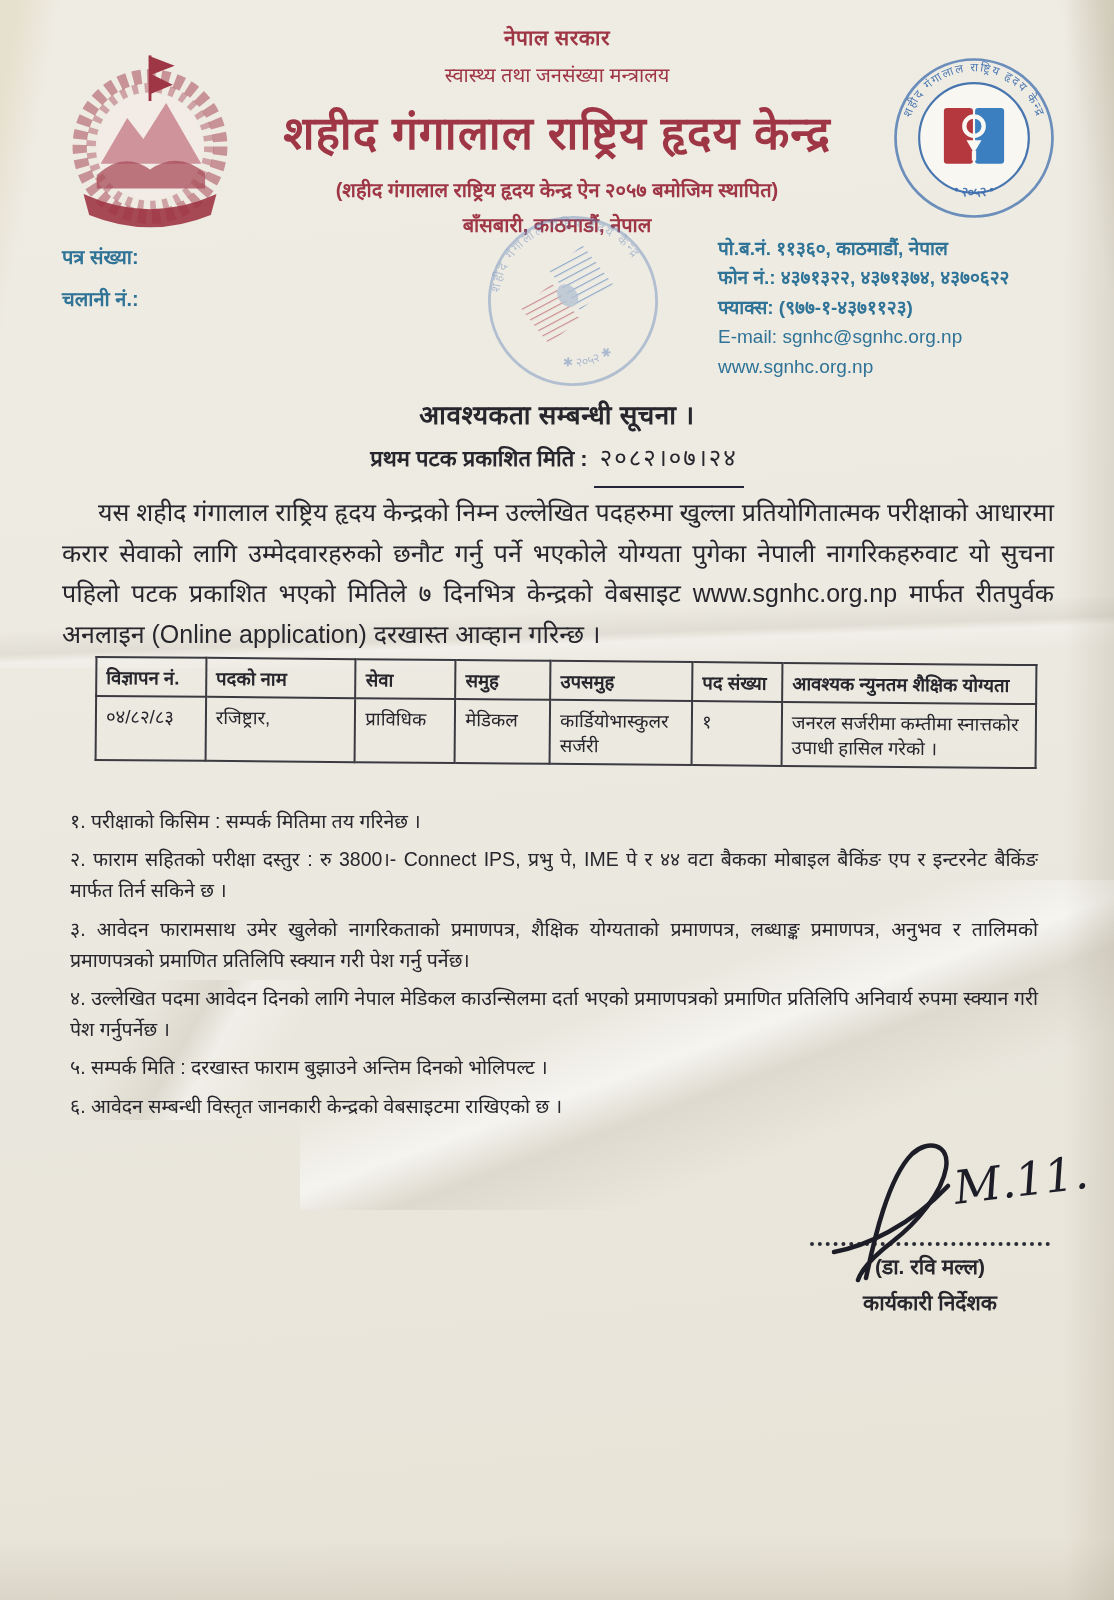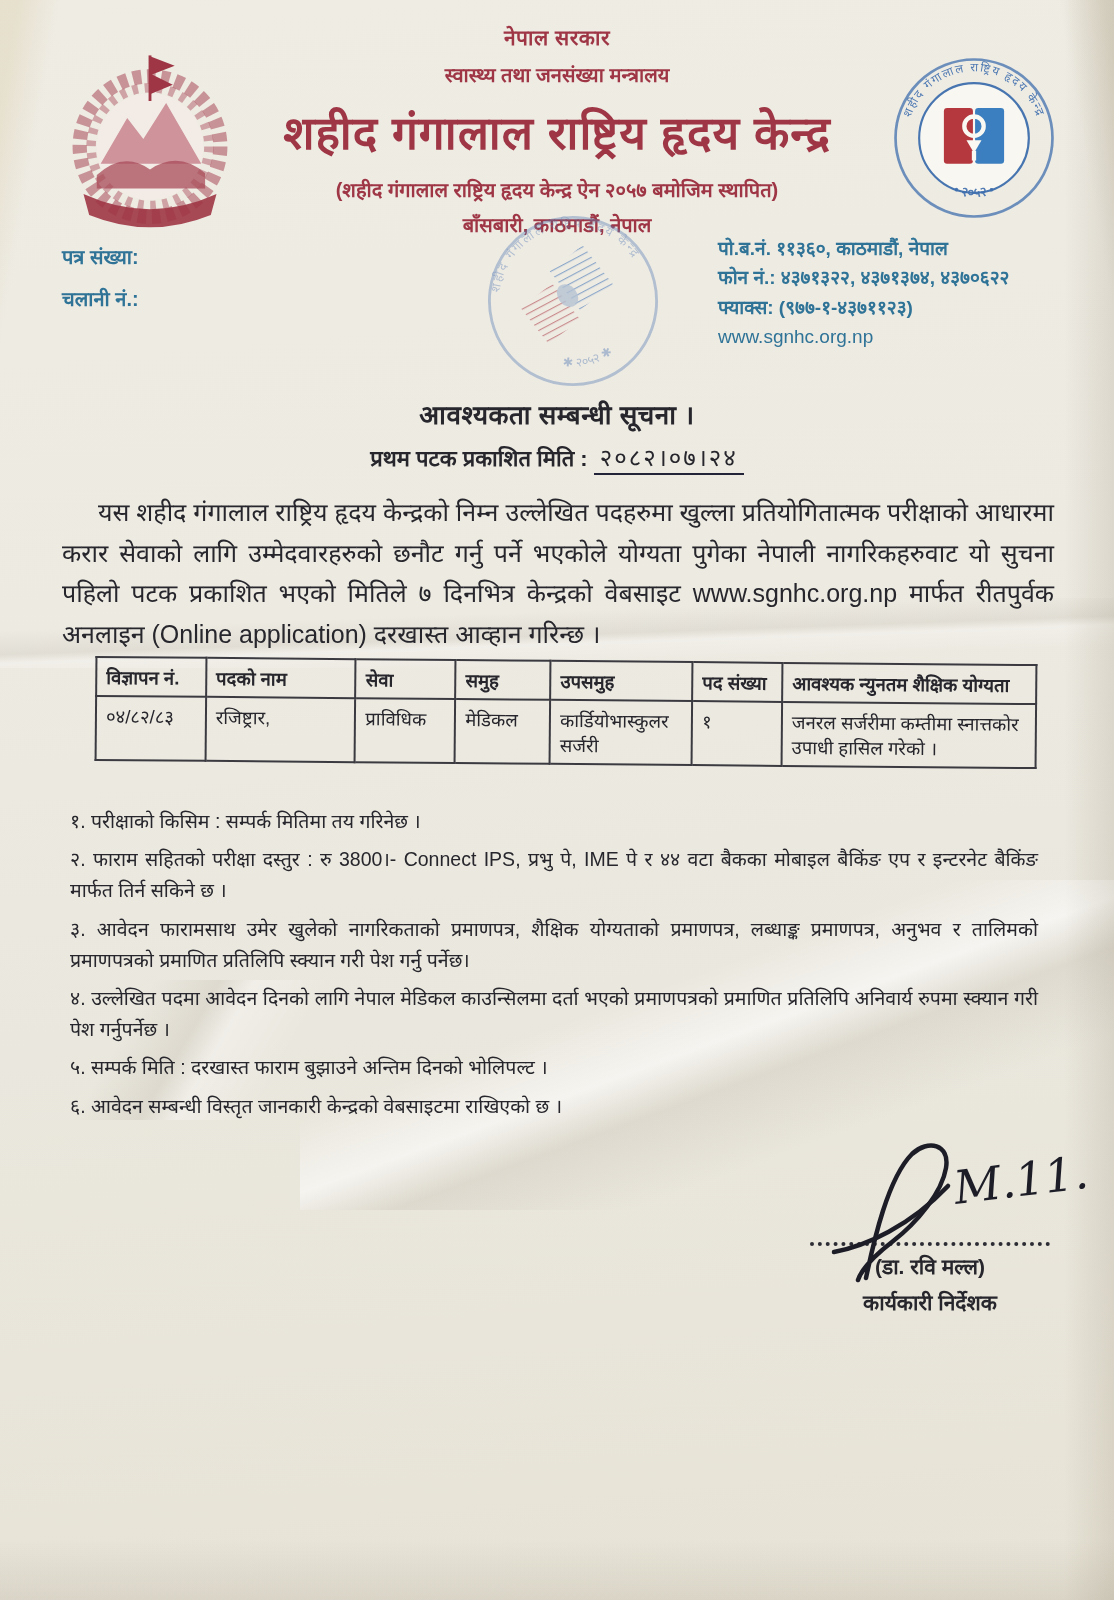--- a/index.html
+++ b/index.html
@@ -28,40 +28,40 @@
     background:linear-gradient(90deg, rgba(0,0,0,0), rgba(140,130,105,.18)); }
   .crease.c5{ left:0; bottom:0; width:100%; height:60px;
     background:linear-gradient(0deg, rgba(130,120,100,.14), rgba(0,0,0,0)); }
 
   .crimson{ color:var(--crimson); }
   .blue{ color:var(--blue);margin-left:16px; }
 
   
   .hdr{ position:absolute; left:0; top:23px; width:100%; text-align:center; }
   .hdr .gov{ font-size:21px; font-weight:bold; letter-spacing:.5px; }
-  .hdr .ministry{ font-size:20px; font-weight:bold; margin-top:10px; }
+  .hdr .ministry{ font-size:20px; font-weight:normal; margin-top:10px; }
   .hdr .org{ font-size:46px; font-weight:bold; margin-top:12px; letter-spacing:1px; white-space:nowrap; }
   .hdr .est{ font-size:20px; font-weight:bold; margin-top:14px; }
   .hdr .addr{ font-size:20px; font-weight:bold; margin-top:8px; }
 
   .emblem{ position:absolute; left:55px; top:44px; width:190px; height:190px; }
   .seal{ position:absolute; left:888px; top:52px; width:172px; height:172px; }
   .stamp{ position:absolute; left:478px; top:206px; width:190px; height:190px; opacity:.75; transform:rotate(-14deg); }
 
   
   .meta{ position:absolute; left:46px; top:236px; font-size:20px; font-weight:bold; line-height:2.1; }
   .contact{ position:absolute; left:702px; top:234px; font-size:19px; line-height:1.55; }
   .contact .np{ font-weight:bold; }
 
   
   .title-wrap{ position:absolute; left:0; top:396px; width:100%; text-align:center; }
   .notice-title{ font-size:26px; font-weight:bold; letter-spacing:.5px; }
   .pub-line{ margin-top:8px; font-size:22px; font-weight:bold; }
   .pub-date{ font-family:"DejaVu Serif","Liberation Serif",serif; font-weight:normal;
-    font-size:24px; border-bottom:2.5px solid #23233a; padding:0 6px 1px; letter-spacing:2px; }
+    font-size:24px; border-bottom:2.5px solid #23233a; padding:0 6px 14px; letter-spacing:2px; }
 
   .body-par{ position:absolute; left:62px; top:492px; width:992px;
     font-size:25px; line-height:1.62; text-align:justify; text-indent:36px; }
 
   
   table.vac{ position:absolute; left:95px; top:660px; width:942px; border-collapse:collapse;
     transform:rotate(.5deg); font-size:18.5px; }
   table.vac th, table.vac td{ border:2px solid #3a3a40; padding:6px 9px; vertical-align:top; text-align:left; }
   table.vac th{ font-weight:bold; }
 
@@ -161,20 +161,21 @@
 
   <div class="meta blue">
     <div>पत्र संख्या:</div>
     <div>चलानी नं.:</div>
   </div>
 
   <div class="contact blue">
     <div class="np">पो.ब.नं. ११३६०, काठमाडौं, नेपाल</div>
     <div class="np">फोन नं.: ४३७१३२२, ४३७१३७४, ४३७०६२२</div>
     <div class="np">फ्याक्स: (९७७-१-४३७११२३)</div>
+    <div>E-mail: sgnhc@sgnhc.org.np</div>
     <div>www.sgnhc.org.np</div>
   </div>
 
   <div class="title-wrap">
     <div class="notice-title">आवश्यकता सम्बन्धी सूचना ।</div>
     <div class="pub-line">
       <span>प्रथम पटक प्रकाशित मिति :</span>
       <span class="pub-date">२०८२।०७।२४</span>
     </div>
   </div>

